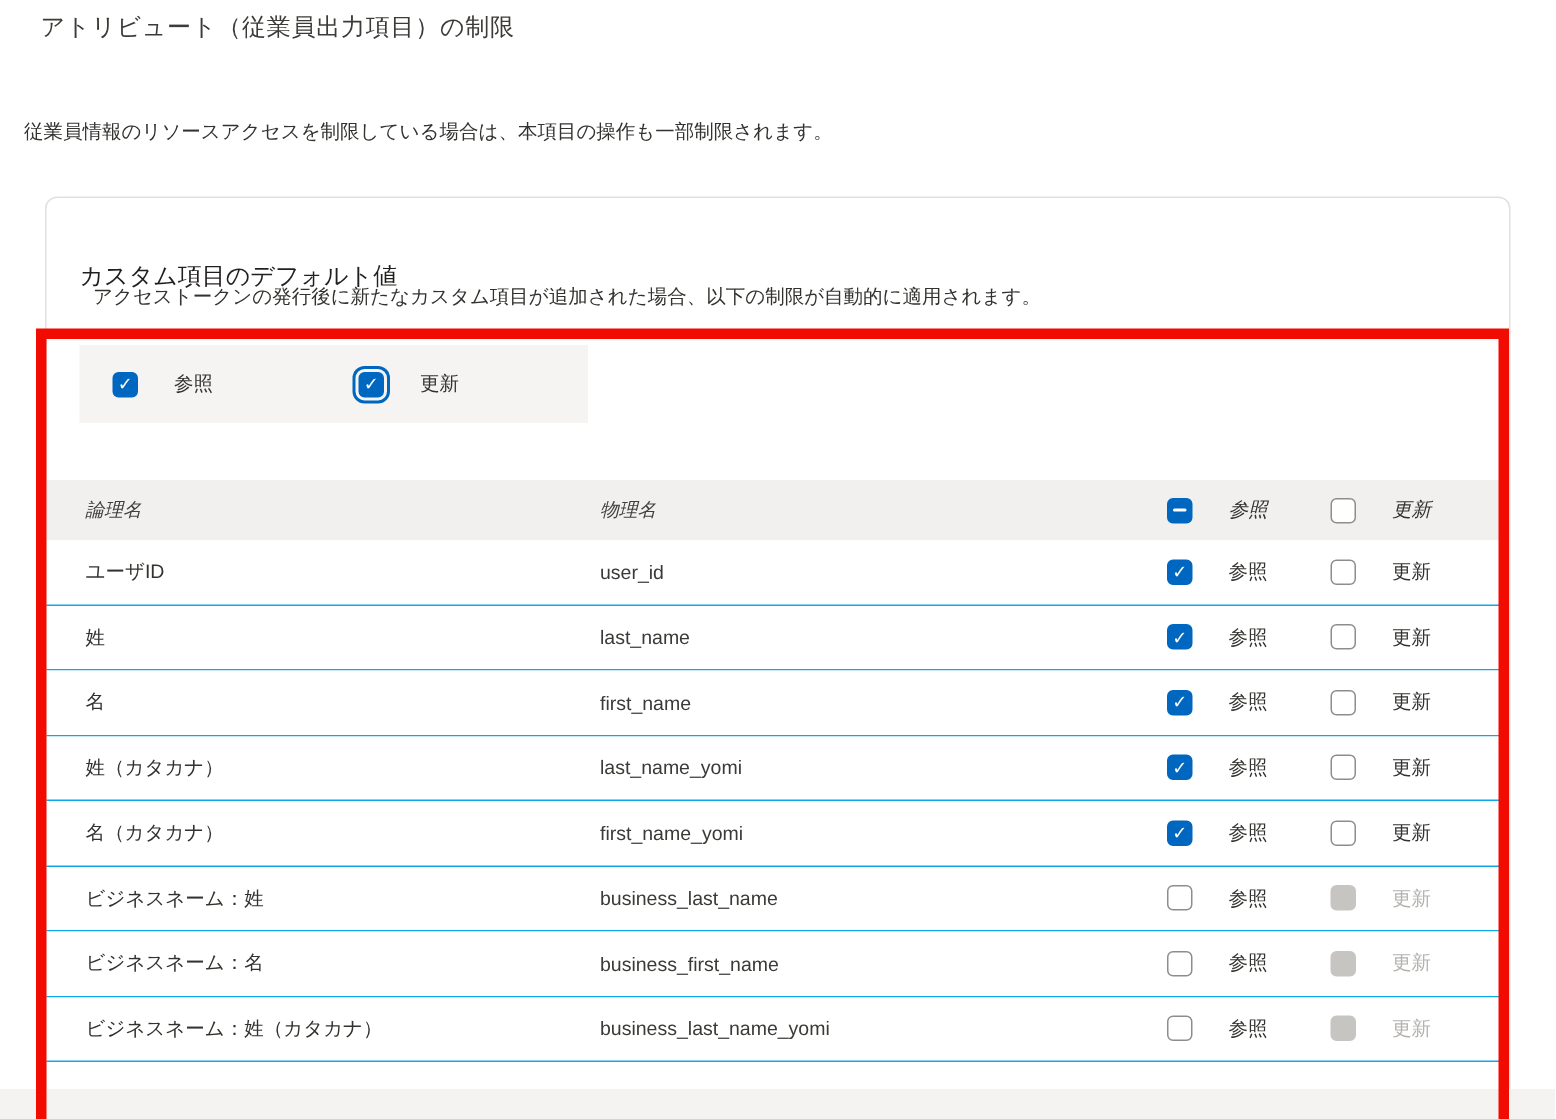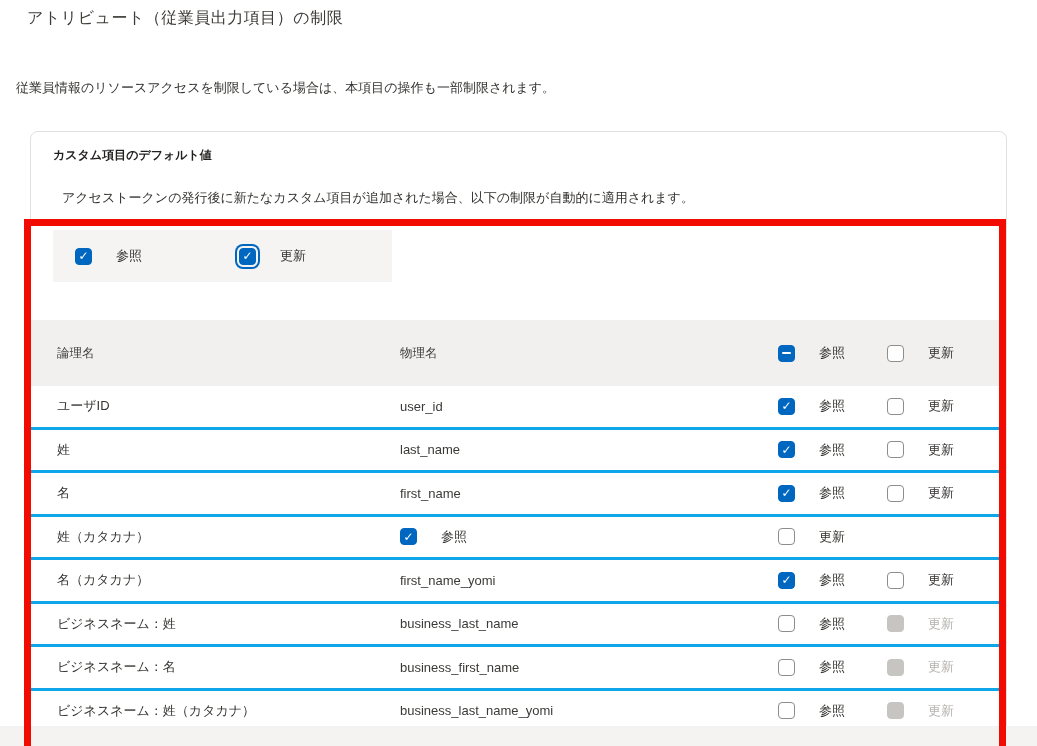--- a/index.html
+++ b/index.html
@@ -6,42 +6,42 @@
   html,body { background:#fff; }
   body { font-family:"Liberation Sans","DejaVu Sans",sans-serif; color:#33322f; }
   .stage { position:relative; width:1037px; height:746px; background:#fff; overflow:hidden; }
 
   .page-title { position:absolute; left:27px; top:8px; font-size:16px; color:#3d3b38; letter-spacing:0.5px; }
   .page-desc1 { position:absolute; left:27px; top:57px; font-size:13px; color:#33322f; }
   .page-desc2 { position:absolute; left:16px; top:79px; font-size:13px; color:#33322f; }
 
   .card { position:absolute; left:30px; top:131px; width:977px; height:660px;
           background:#fff; border:1px solid #e2e0dd; border-radius:8px; }
-  .card-title { position:absolute; left:53px; top:147px; font-size:12px; font-weight:bold; color:#211f1e; }
+  .card-title { position:absolute; left:53px; top:174px; font-size:16px; font-weight:normal; color:#211f1e; }
   .card-desc  { position:absolute; left:62px; top:189px; font-size:13px; color:#33322f; }
 
   .toolbar { position:absolute; left:53px; top:230px; width:339px; height:52px;
              background:#f5f4f2; display:flex; align-items:center; }
   .toolbar .cb-wrap:nth-child(1){ margin-left:22px; }
   .toolbar .cb-wrap:nth-child(2){ margin-left:97px; }
 
   .cb-wrap { display:inline-flex; align-items:center; gap:24px; }
   .cb { width:17px; height:17px; border-radius:4px; border:1px solid #8f8d8a; background:#fff;
         display:inline-flex; align-items:center; justify-content:center; flex:0 0 auto; }
   .cb.checked, .cb.indeterminate { background:#0067c0; border-color:#0067c0; }
   .cb.checked::after { content:"\2713"; color:#fff; font-size:12px; font-weight:bold; line-height:1; }
   .cb.indeterminate::after { content:""; width:9px; height:2px; background:#fff; border-radius:1px; }
   .cb.disabled { background:#c7c5c2; border-color:#c7c5c2; }
   .cb.focus-ring { box-shadow:0 0 0 2px #f5f4f2, 0 0 0 4px #0067c0; }
   .cb-label { font-size:13px; color:#33322f; white-space:nowrap; }
   .cb-label.disabled { color:#b4b2af; }
 
   .table { position:absolute; left:31px; top:320px; width:975px; }
-  .thead { height:66px; background:#f1f0ee; }
-  .trow  { height:43.5px; background:#fff; border-bottom:3px solid #0ea5e9; }
+  .thead { height:40px; background:#f1f0ee;font-style:italic; }
+  .trow  { height:43.5px; background:#fff; border-bottom:1px solid #0ea5e9; }
   .thead, .trow { display:grid; grid-template-columns:343px 378px 109px 1fr;
                   align-items:center; padding-left:26px; }
   .hcell { font-size:12.5px; color:#413f3c; }
   .cell-logical { font-size:13px; color:#33322f; }
   .cell-physical{ font-size:13px; color:#3b3a37; }
 
   .bottom-strip { position:absolute; left:0; top:726px; width:1037px; height:20px; background:#f4f3f1; }
 
   .highlight-box { position:absolute; left:24px; top:219px; width:982px; height:560px;
                    border:7px solid #f20b00; pointer-events:none; z-index:50; }
@@ -114,20 +114,21 @@
             <span class="cb checked"></span>
             <span class="cb-label">参照</span>
           </div>
           <div class="cb-wrap">
             <span class="cb"></span>
             <span class="cb-label">更新</span>
           </div>
         </div>
         <div class="trow">
           <div class="cell-logical">姓（カタカナ）</div>
+          <div class="cell-physical">last_name_yomi</div>
           <div class="cb-wrap">
             <span class="cb checked"></span>
             <span class="cb-label">参照</span>
           </div>
           <div class="cb-wrap">
             <span class="cb"></span>
             <span class="cb-label">更新</span>
           </div>
         </div>
         <div class="trow">

